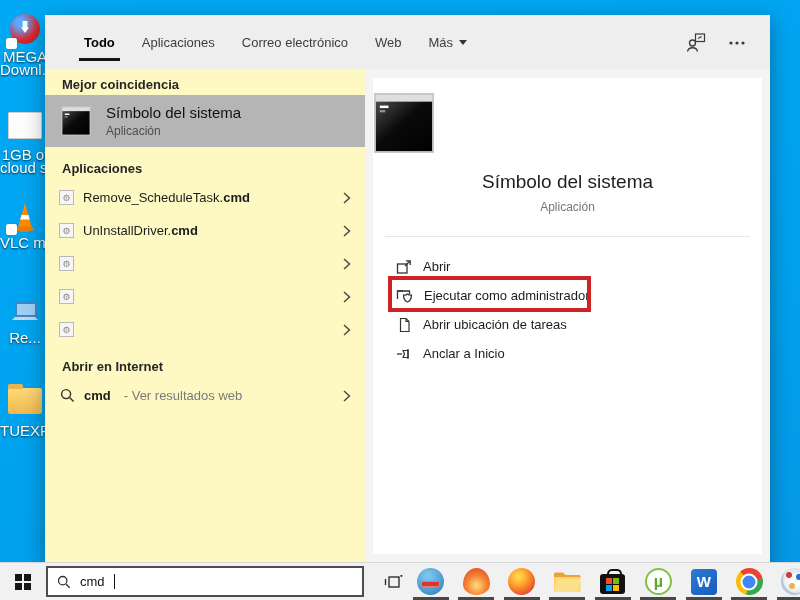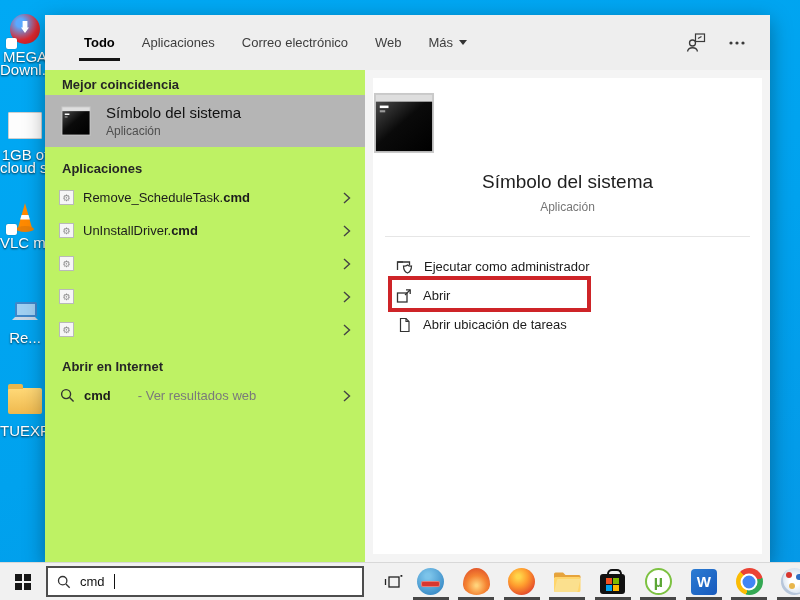--- a/index.html
+++ b/index.html
@@ -37,40 +37,40 @@
   .tab { position:relative; height:100%; display:flex; align-items:center; gap:6px;
     font-size:13px; color:#3d3d3d; cursor:default; }
   .tab.selected { font-weight:bold; color:#000; }
   .tab.selected::after { content:""; position:absolute; left:-5px; right:-5px; bottom:9px;
     height:3px; background:#141414; }
   .caret-down { width:0; height:0; border-left:4px solid transparent;
     border-right:4px solid transparent; border-top:5px solid #333; }
   .tabbar-right { margin-left:auto; display:flex; align-items:center; gap:22px; padding-right:25px; }
 
   .fly-body { display:flex; height:492px; }
-  .left-col { width:320px; background:#bef264; }
+  .left-col { width:320px; background:#fef9c3; }
   .sec-h { font-size:13px; font-weight:bold; color:#262626; padding-left:17px; }
   .sec-h.h1 { height:25px; padding-top:7px; }
   .sec-h.h2 { height:34px; padding-top:14px; }
   .sec-h.h3 { height:33px; padding-top:13px; }
 
   .best-row { height:52px; background:#b5b5b5; display:flex; align-items:center;
     padding-left:16px; gap:15px; }
   .best-title { font-size:15px; color:#111; line-height:18px; }
   .best-sub { font-size:12px; color:#4e4e4e; margin-top:2px; }
 
   .app-row { height:33px; display:flex; align-items:center; padding-left:14px;
     gap:9px; position:relative; font-size:13px; color:#1c1c1c; }
   .app-row .match { font-weight:bold; }
   .row-chevron { position:absolute; right:14px; top:50%; transform:translateY(-50%); }
 
   .web-row { height:33px; display:flex; align-items:center; padding-left:15px;
     gap:9px; position:relative; font-size:13px; }
   .web-row .query { font-weight:bold; color:#1c1c1c; }
-  .web-row .suffix { color:#7a7a7a; margin-left:18px; }
+  .web-row .suffix { color:#7a7a7a; margin-left:4px; }
 
   .cmd-file-ic { width:15px; height:15px; background:#f6f6f6; border:1px solid #b9b9b9;
     display:flex; align-items:center; justify-content:center; font-size:9px; color:#8a8a8a; }
 
   .right-col { flex:1; background:#f4f4f4; padding:8px; }
   .card { position:relative; background:#ffffff; width:100%; height:100%; }
   .big-ic { width:62px; height:62px; margin:14px auto 0; }
   .detail-title { text-align:center; font-size:19px; color:#1f1f1f; margin-top:13px; }
   .detail-sub { text-align:center; font-size:12px; color:#767676; margin-top:7px; }
   .divider { height:1px; background:#e6e6e6; margin:22px 12px 0; }
@@ -306,42 +306,50 @@
           <rect x="1.5" y="5" width="29" height="25.5" fill="url(#g2)"></rect>
           <rect x="3.5" y="7" width="4.5" height="1.3" fill="#ffffff"></rect>
           <rect x="3.5" y="9.4" width="2.8" height="1.1" fill="#9a9a9a"></rect>
         </svg>
         <div class="detail-title">Símbolo del sistema</div>
         <div class="detail-sub">Aplicación</div>
         <div class="divider"></div>
 
         <div class="actions">
           <div class="action-row">
+            <svg width="16" height="16" viewBox="0 0 16 16">
+              <rect x="1.5" y="5" width="9.5" height="9" fill="none" stroke="#333" stroke-width="1.3"></rect>
+              <polyline points="9,7 14,2" fill="none" stroke="#333" stroke-width="1.3"></polyline>
+              <polyline points="10,1.8 14.2,1.8 14.2,6" fill="none" stroke="#333" stroke-width="1.3"></polyline>
+            </svg>
+            <span>Abrir</span>
+          </div>
+          <div class="action-row">
             <svg width="17" height="16" viewBox="0 0 17 16">
               <polyline points="1.5,6 1.5,3 13.5,3 13.5,6" fill="none" stroke="#333" stroke-width="1.3"></polyline>
               <line x1="1.5" y1="6" x2="1.5" y2="11" stroke="#333" stroke-width="1.3"></line>
               <line x1="1.5" y1="3" x2="7" y2="3" stroke="#333" stroke-width="1.3"></line>
               <path d="M11.5 6 C12.8 7 14.2 7.2 15.5 7 C15.5 10.5 14.5 12.8 11.5 14 C8.5 12.8 7.5 10.5 7.5 7 C8.8 7.2 10.2 7 11.5 6 Z" fill="#fff" stroke="#333" stroke-width="1.2"></path>
             </svg>
             <span>Ejecutar como administrador</span>
           </div>
           <div class="action-row">
             <svg width="16" height="16" viewBox="0 0 16 16">
-              <rect x="1.5" y="5" width="9.5" height="9" fill="none" stroke="#333" stroke-width="1.3"></rect>
-              <polyline points="9,7 14,2" fill="none" stroke="#333" stroke-width="1.3"></polyline>
-              <polyline points="10,1.8 14.2,1.8 14.2,6" fill="none" stroke="#333" stroke-width="1.3"></polyline>
-            </svg>
-            <span>Abrir</span>
-          </div>
-          <div class="action-row">
-            <svg width="16" height="16" viewBox="0 0 16 16">
               <path d="M4.5 1.5 L10 1.5 L13 4.5 L13 14.5 L4.5 14.5 Z" fill="none" stroke="#333" stroke-width="1.2"></path>
               <polyline points="10,1.5 10,4.5 13,4.5" fill="none" stroke="#333" stroke-width="1.2"></polyline>
             </svg>
             <span>Abrir ubicación de tareas</span>
+          </div>
+          <div class="action-row">
+            <svg width="16" height="16" viewBox="0 0 16 16">
+              <line x1="1" y1="8" x2="6" y2="8" stroke="#333" stroke-width="1.3"></line>
+              <path d="M7 4.5 L12 4.5 L12 11.5 L7 11.5 L8.5 8 Z" fill="none" stroke="#333" stroke-width="1.2"></path>
+              <line x1="12" y1="3" x2="12" y2="13" stroke="#333" stroke-width="1.3"></line>
+            </svg>
+            <span>Anclar a Inicio</span>
           </div>
         </div>
 
         <div class="highlight-box"></div>
       </div>
     </div>
   </div>
 </div>
 
 <div class="taskbar">

